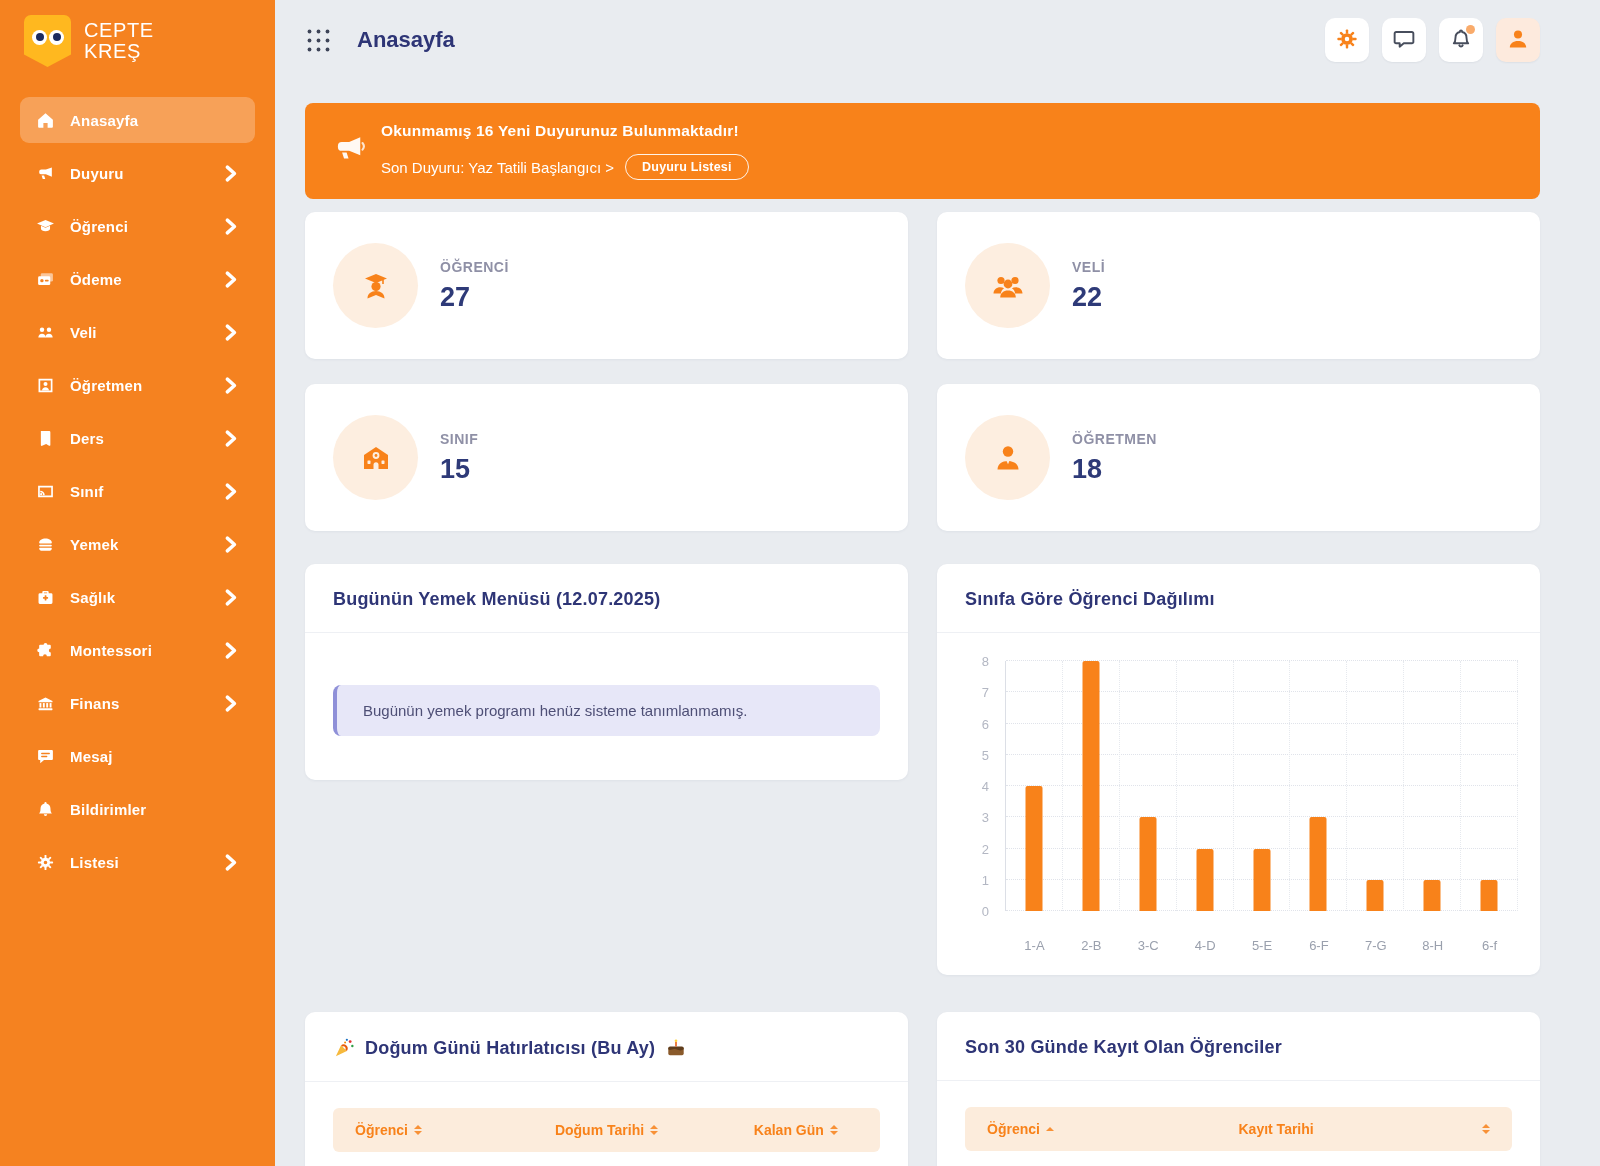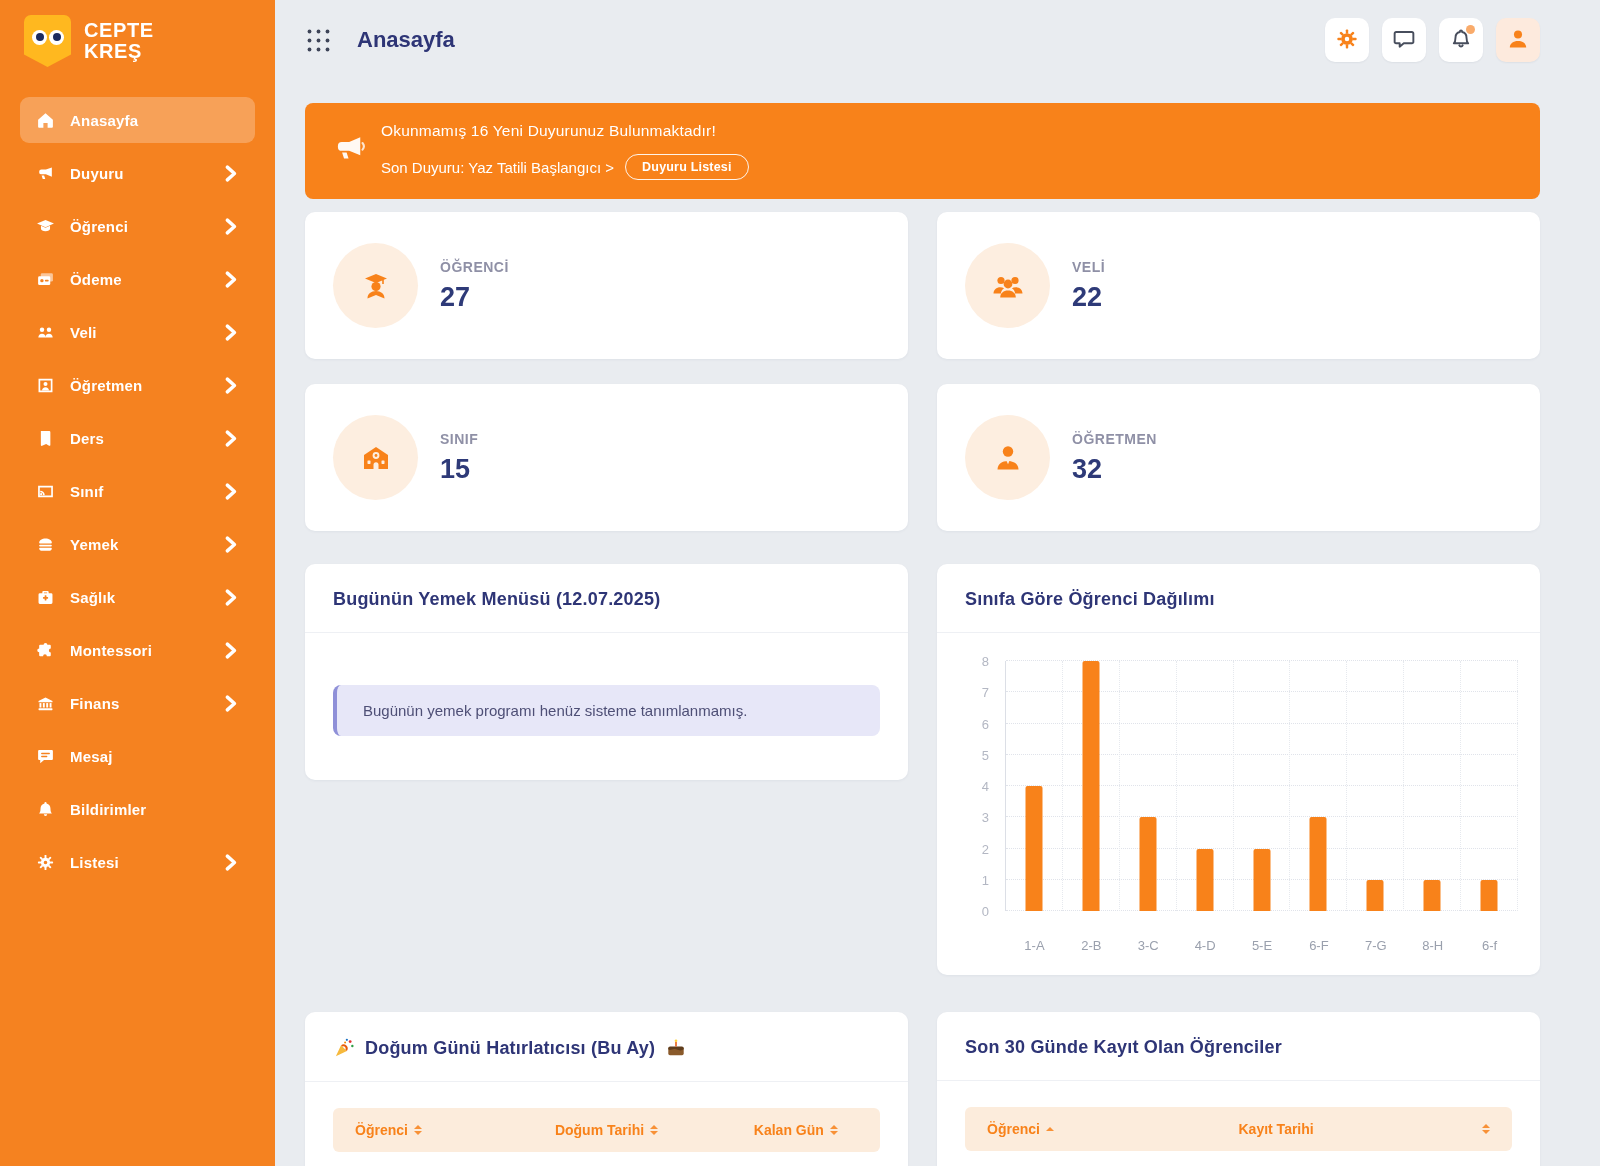--- a/index.html
+++ b/index.html
@@ -15,21 +15,21 @@
   .app{display:flex;width:100%;height:100%}
 
   
   .sidebar{flex:0 0 275px;width:275px;background:var(--accent);color:#fff;padding:0 20px;overflow:hidden}
   .logo{display:flex;align-items:center;gap:13px;padding:15px 4px 6px}
   .logo-badge{width:47px;height:52px;background:#ffb81f;border-radius:7px;
     clip-path:polygon(0 0,100% 0,100% 76%,50% 100%,0 76%);
     display:flex;align-items:center;justify-content:center;gap:2px;padding-bottom:8px}
   .eye{width:15px;height:15px;background:#fff;border-radius:50%;position:relative}
   .eye::after{content:"";position:absolute;width:8px;height:8px;background:#1d2b5e;border-radius:50%;top:3px;left:4px}
-  .brand{font-weight:700;font-size:20px;line-height:1.04;letter-spacing:.6px}
+  .brand{font-weight:400;font-size:20px;line-height:1.04;letter-spacing:.6px}
   .menu{margin-top:24px}
   .menu-item{display:flex;align-items:center;gap:15px;height:46px;padding:0 15px;border-radius:9px;
     font-size:15px;font-weight:700;margin-bottom:7px;cursor:pointer;letter-spacing:.2px}
   .menu-item.active{background:rgba(255,255,255,.25)}
   .menu-item .mi{width:20px;height:20px;flex:0 0 20px;display:flex;align-items:center;justify-content:center}
   .menu-item svg{width:19px;height:19px;fill:#fff}
   .menu-item svg .cut{fill:var(--accent)}
   .chev{margin-left:auto;display:flex;align-items:center}
 
   
@@ -42,21 +42,21 @@
   .icon-btn{width:44px;height:44px;background:#fff;border:none;border-radius:10px;cursor:pointer;
     display:flex;align-items:center;justify-content:center;position:relative;box-shadow:0 1px 2px rgba(20,30,60,.06)}
   .icon-btn.profile{background:#fdeadd}
   .badge-dot{position:absolute;top:7px;right:8px;width:9px;height:9px;border-radius:50%;background:#f9ab6b}
 
   .content{flex:1;padding:0 60px 0 30px;overflow:hidden}
 
   
   .banner{margin:23px 0 13px;background:var(--accent-bright);border-radius:8px;height:96px;
     display:flex;align-items:center;gap:14px;padding:0 26px;color:#fff}
-  .banner-line1{font-weight:400;font-size:15.5px;margin-bottom:14px;letter-spacing:.2px}
+  .banner-line1{font-weight:700;font-size:15.5px;margin-bottom:14px;letter-spacing:.2px}
   .banner-line2{font-size:15px;display:flex;align-items:center;gap:11px}
   .banner-btn{background:transparent;border:1.5px solid rgba(255,255,255,.9);color:#fff;border-radius:999px;
     padding:5px 16px;font-size:12.5px;font-weight:700;cursor:pointer;letter-spacing:.2px}
 
   .grid2{display:grid;grid-template-columns:1fr 1fr;column-gap:29px}
   .stats-grid{row-gap:25px}
   .stat-card{background:#fff;border-radius:10px;height:147px;display:flex;align-items:center;gap:22px;
     padding:0 28px;box-shadow:0 1px 3px rgba(25,39,80,.05)}
   .stat-circle{width:85px;height:85px;border-radius:50%;background:#fdeee0;display:flex;align-items:center;justify-content:center;flex:0 0 85px}
   .stat-circle svg{width:40px;height:40px;fill:var(--accent-bright)}
@@ -496,21 +496,21 @@
         <div class="stat-card">
           <div class="stat-circle">
             <svg viewBox="0 0 40 40">
                 <circle cx="20" cy="13.5" r="5.2"></circle>
                 <path d="M9.5 31.5 c0-5.2 4.4-8.6 10.5-8.6 s10.5 3.4 10.5 8.6 Z"></path>
                 <path class="cut2" d="M18.6 23 h2.8 l-1.4 3.2 Z"></path>
               </svg>
           </div>
           <div>
             <div class="stat-label">ÖĞRETMEN</div>
-            <div class="stat-value">32</div>
+            <div class="stat-value">18</div>
           </div>
         </div>
 
       </section>
 
       <section class="grid2 mid-grid">
 
         <div class="card">
           <div class="card-head">
             <span class="card-title">Bugünün Yemek Menüsü (12.07.2025)</span>

